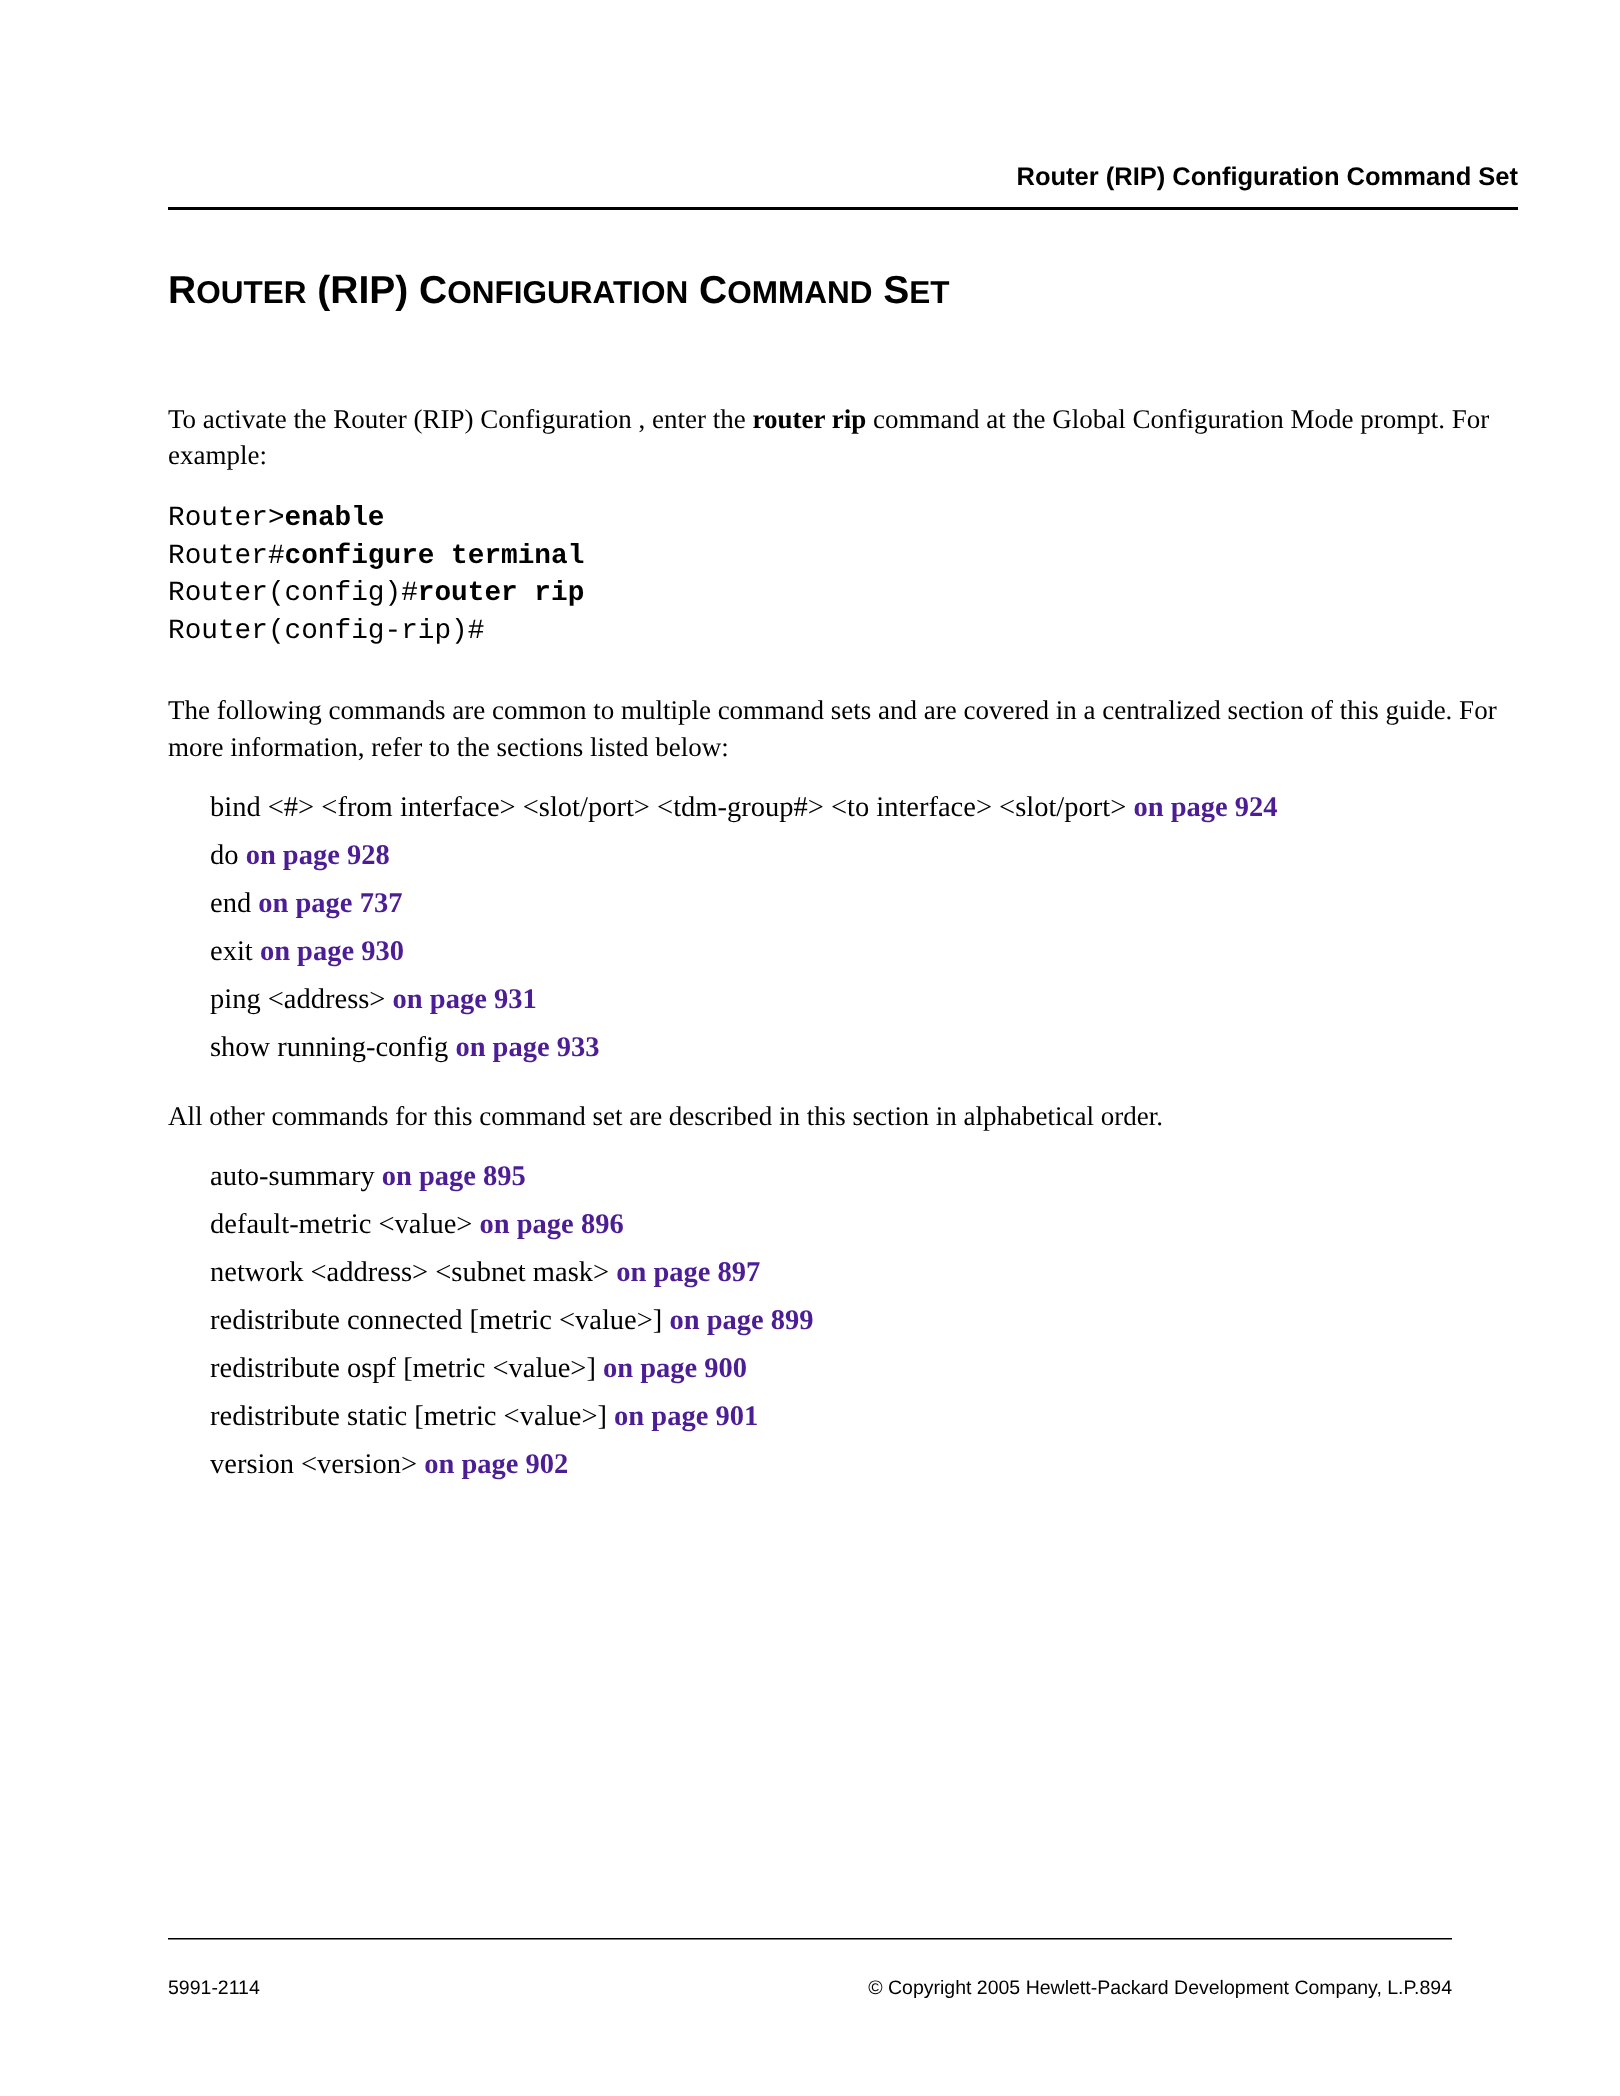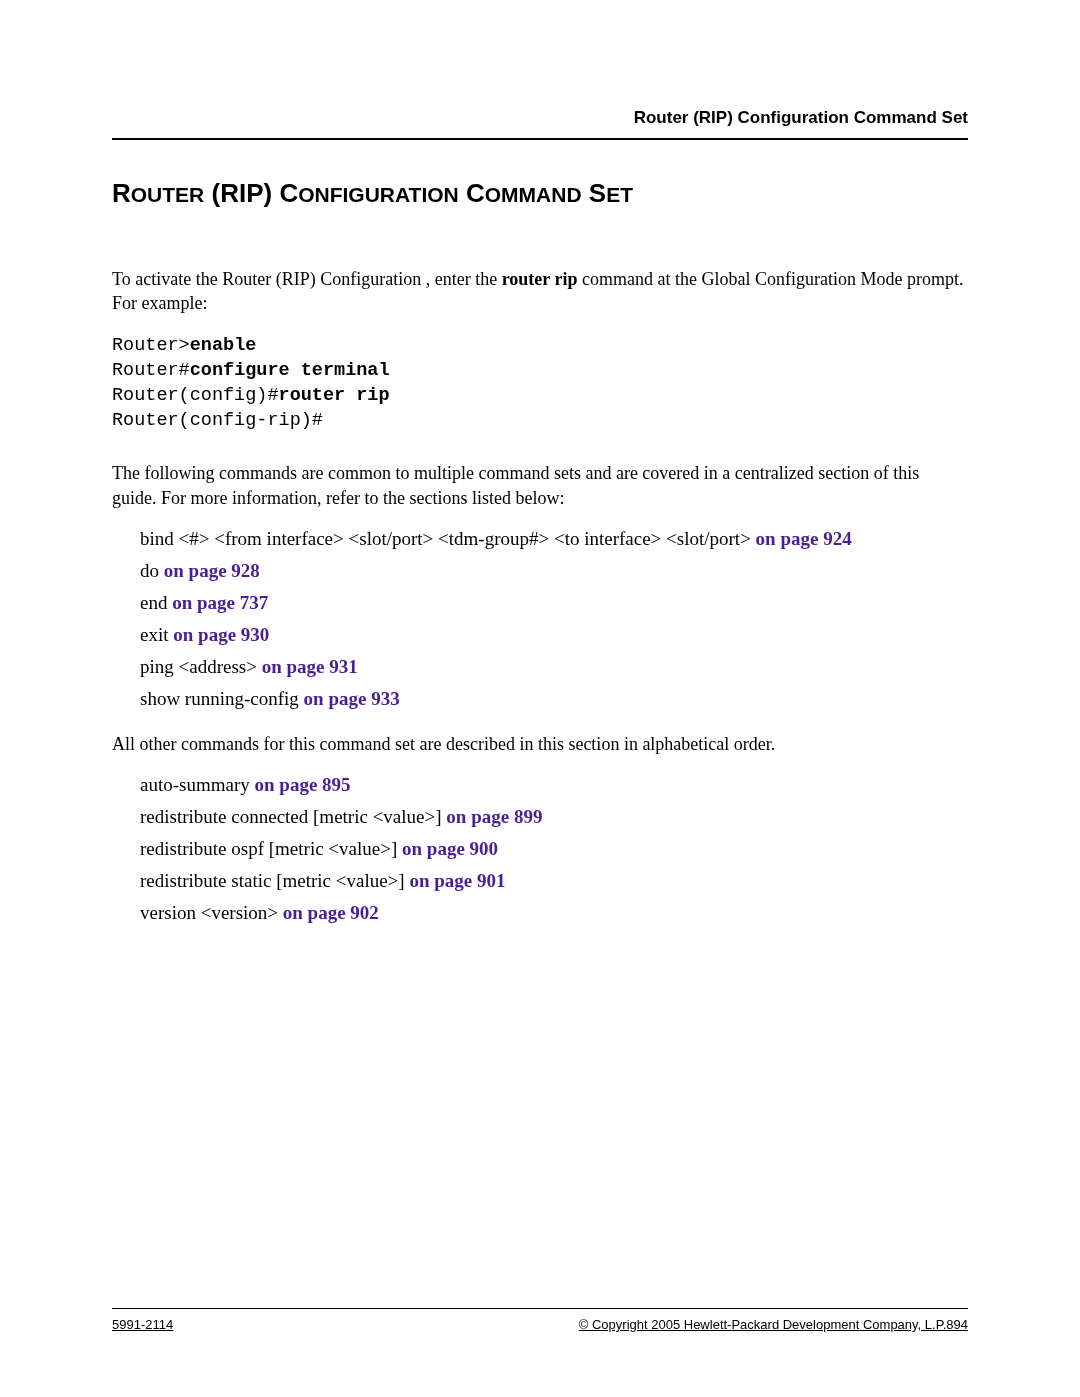--- a/index.html
+++ b/index.html
@@ -5,21 +5,21 @@
   * { margin: 0; padding: 0; box-sizing: border-box; }
   body {
     background: #fff;
     font-family: "Times New Roman", Times, serif;
     width: 1080px;
     height: 1397px;
     position: relative;
     color: #000;
   }
   .page {
-    padding: 108px 112px 0 112px;
+    padding: 108px 68px 0 112px;
   }
   .running-header {
     text-align: right;
     font-family: Arial, Helvetica, sans-serif;
     font-weight: bold;
     font-size: 17px;
     padding-bottom: 10px;
     border-bottom: 2px solid #000;
     margin-bottom: 38px;
   }
@@ -52,27 +52,26 @@
     margin-bottom: 10px;
   }
   .ref-item .cmd { }
   .ref-item .link { color: #4c1d95; font-weight: bold; }
   .footer {
     position: absolute;
     left: 112px;
     right: 112px;
     bottom: 65px;
     border-top: 1.5px solid #000;
-    padding-top: 8px;
+    padding-top: 24px;
     font-family: Arial, Helvetica, sans-serif;
     font-size: 13px;
     display: flex;
     justify-content: space-between;
     align-items: center;
-    text-decoration: underline;
   }
   .footer .center { flex: 1; text-align: right; }
 </style>
 </head>
 <body>
 
 <div class="page">
 
   <div class="running-header">Router (RIP) Configuration Command Set</div>
 
@@ -97,20 +96,22 @@
     <div class="ref-item"><span class="cmd">end</span><span class="link"> on page 737</span></div>
     <div class="ref-item"><span class="cmd">exit</span><span class="link"> on page 930</span></div>
     <div class="ref-item"><span class="cmd">ping &lt;address&gt;</span><span class="link"> on page 931</span></div>
     <div class="ref-item"><span class="cmd">show running-config</span><span class="link"> on page 933</span></div>
   </div>
 
   <p class="para">All other commands for this command set are described in this section in alphabetical order.</p>
 
   <div class="ref-list">
     <div class="ref-item"><span class="cmd">auto-summary</span><span class="link"> on page 895</span></div>
+    <div class="ref-item"><span class="cmd">default-metric &lt;value&gt;</span><span class="link"> on page 896</span></div>
+    <div class="ref-item"><span class="cmd">network &lt;address&gt; &lt;subnet mask&gt;</span><span class="link"> on page 897</span></div>
     <div class="ref-item"><span class="cmd">redistribute connected [metric &lt;value&gt;]</span><span class="link"> on page 899</span></div>
     <div class="ref-item"><span class="cmd">redistribute ospf [metric &lt;value&gt;]</span><span class="link"> on page 900</span></div>
     <div class="ref-item"><span class="cmd">redistribute static [metric &lt;value&gt;]</span><span class="link"> on page 901</span></div>
     <div class="ref-item"><span class="cmd">version &lt;version&gt;</span><span class="link"> on page 902</span></div>
   </div>
 
 </div>
 
 <div class="footer">
   <span>5991-2114</span>

